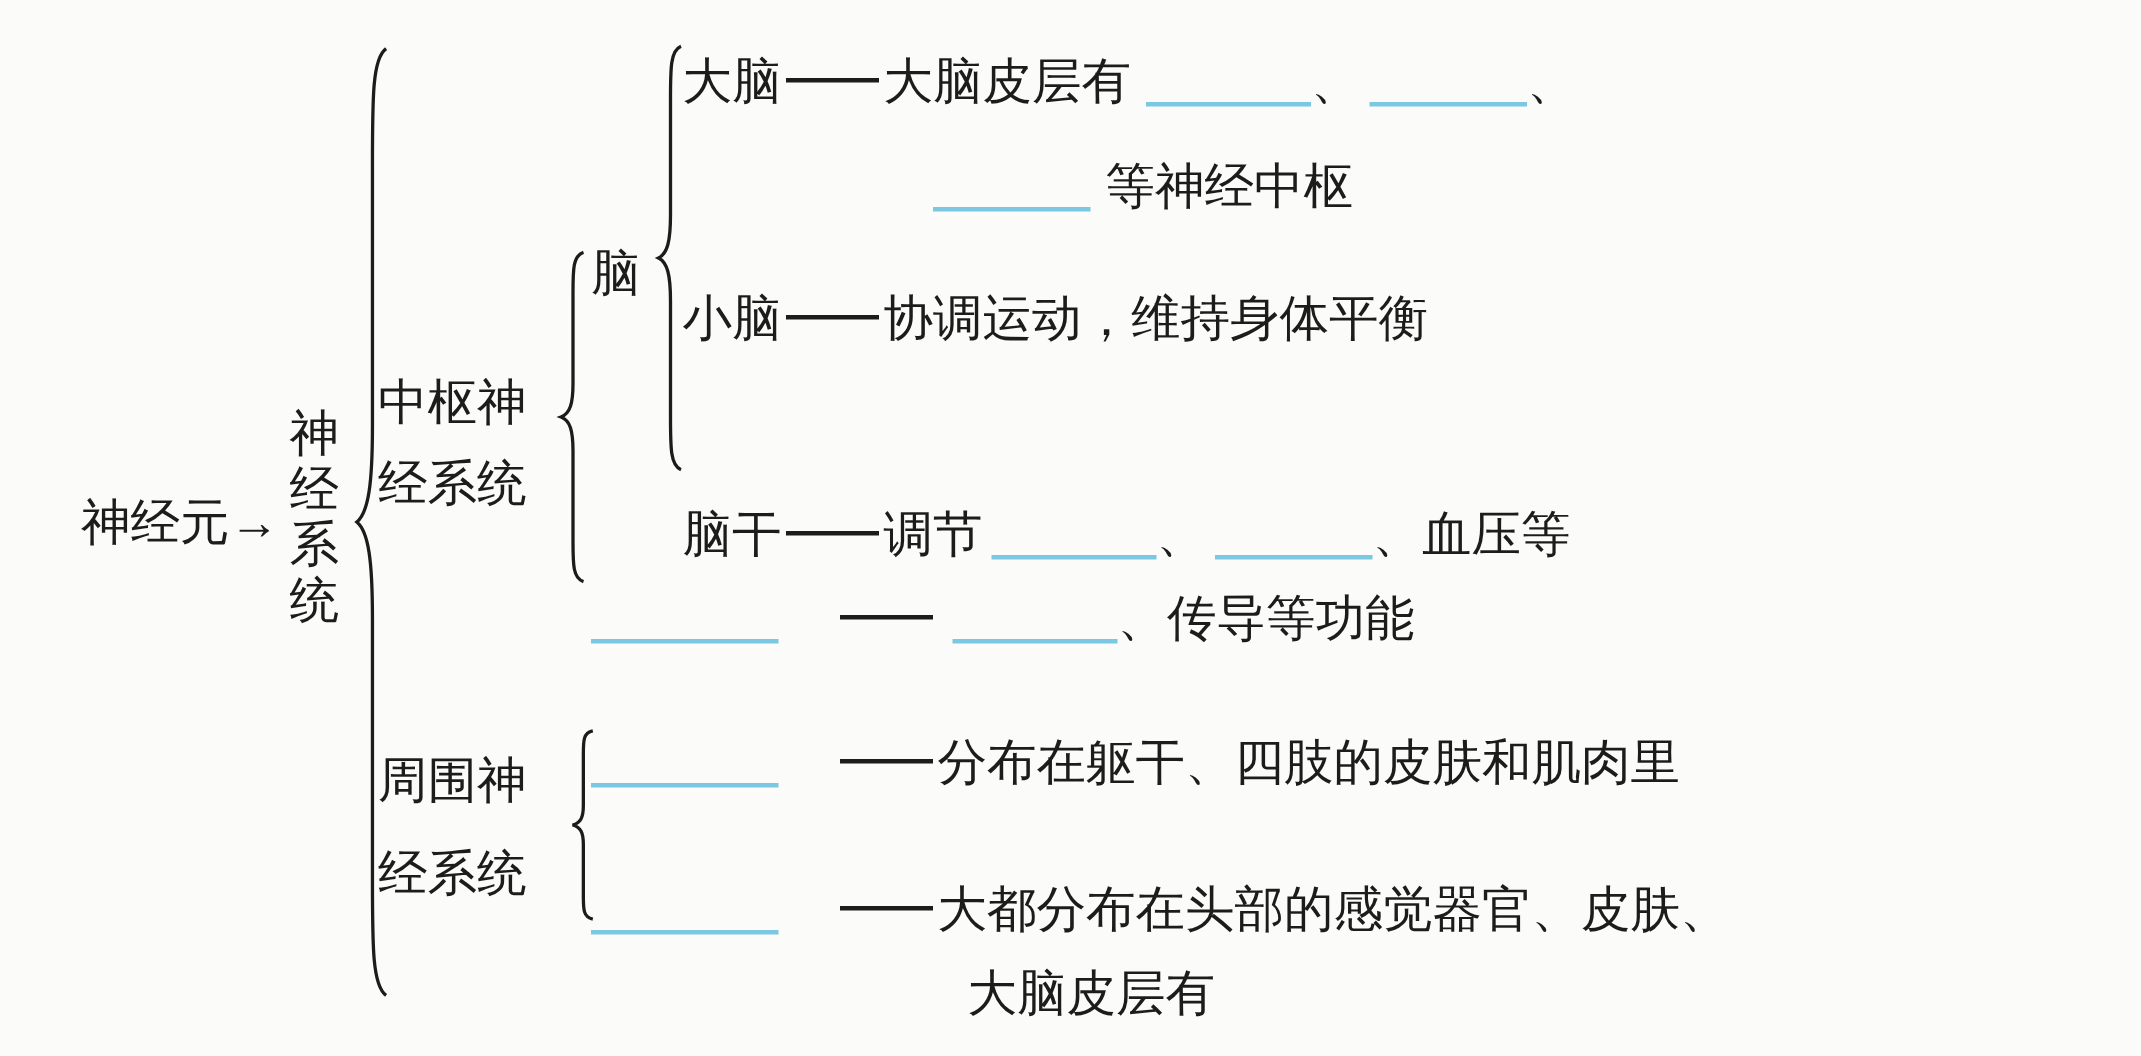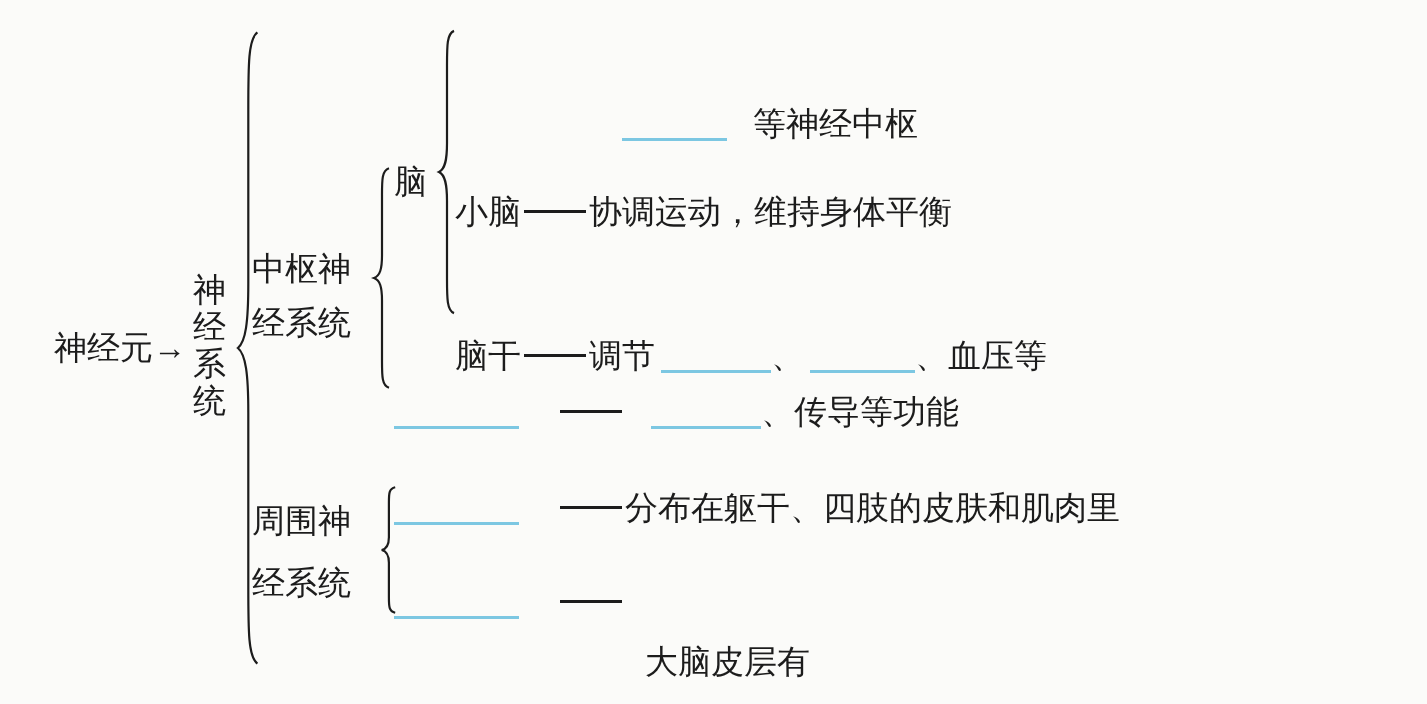--- a/index.html
+++ b/index.html
@@ -25,21 +25,21 @@
     vertical-align:0.30em;margin:0 3px;
   }
   .blank{
     display:inline-block;height:1.05em;
     border-bottom:3px solid var(--blank);
     vertical-align:-0.18em;
   }
   .w105{width:105px;}
   .w110{width:110px;}
   .w125{width:125px;}
-  .ml10{margin-left:26px;}
+  .ml10{margin-left:10px;}
   .ml6{margin-left:6px;}
   .mr38{margin-right:38px;}
   .brace{position:absolute;}
   .brace path{stroke:var(--ink);fill:none;stroke-width:2.2px;}
 </style>
 </head>
 <body>
 
 <div class="stage">
 
@@ -60,20 +60,23 @@
   <svg class="brace" style="left:371px;top:166px;width:20px;height:224px;" viewBox="0 0 20 100" preserveAspectRatio="none">
     <path d="M18,1 C11,2 11,6 11,13 L11,40 C11,46 9,49 3,50 C9,51 11,54 11,60 L11,87 C11,94 11,98 18,99" vector-effect="non-scaling-stroke"></path>
   </svg>
 
   <div class="t" style="left:394px;top:160px;">脑</div>
 
   <svg class="brace" style="left:436px;top:28px;width:20px;height:288px;" viewBox="0 0 20 100" preserveAspectRatio="none">
     <path d="M18,1 C11,2 11,6 11,13 L11,40 C11,46 9,49 3,50 C9,51 11,54 11,60 L11,87 C11,94 11,98 18,99" vector-effect="non-scaling-stroke"></path>
   </svg>
 
+  <div class="t" style="left:455px;top:32px;">
+    <span>大脑</span><span class="dash"></span><span>大脑皮层有</span><span class="blank w110 ml10"></span><span>、</span><span class="blank w105 ml6"></span><span>、</span>
+  </div>
 
   <div class="t" style="left:622px;top:102px;">
     <span class="blank w105"></span><span class="ml10">等神经中枢</span>
   </div>
 
   <div class="t" style="left:455px;top:190px;text-align:center;">
     <span>小脑</span><span class="dash"></span><span>协调运动，维持身体平衡</span>
   </div>
 
   <div class="t" style="left:455px;top:286px;margin-top:48px;">
@@ -89,20 +92,20 @@
 
   <svg class="brace" style="left:379px;top:486px;width:18px;height:128px;" viewBox="0 0 20 100" preserveAspectRatio="none">
     <path d="M18,1 C11,2 11,6 11,13 L11,40 C11,46 9,49 3,50 C9,51 11,54 11,60 L11,87 C11,94 11,98 18,99" vector-effect="non-scaling-stroke"></path>
   </svg>
 
   <div class="t" style="left:394px;top:486px;">
     <span class="blank w125 mr38"></span><span class="dash"></span><span>分布在躯干、四肢的皮肤和肌肉里</span>
   </div>
 
   <div class="t" style="left:394px;top:584px;">
-    <span class="blank w125 mr38"></span><span class="dash"></span>
+    <span class="blank w125 mr38"></span><span class="dash"></span><span>大都分布在头部的感觉器官、皮肤、</span>
   </div>
 
   <div class="t" style="left:645px;top:640px;">
     <span>大脑皮层有</span>
   </div>
 
 </div>
 
 </body></html>

